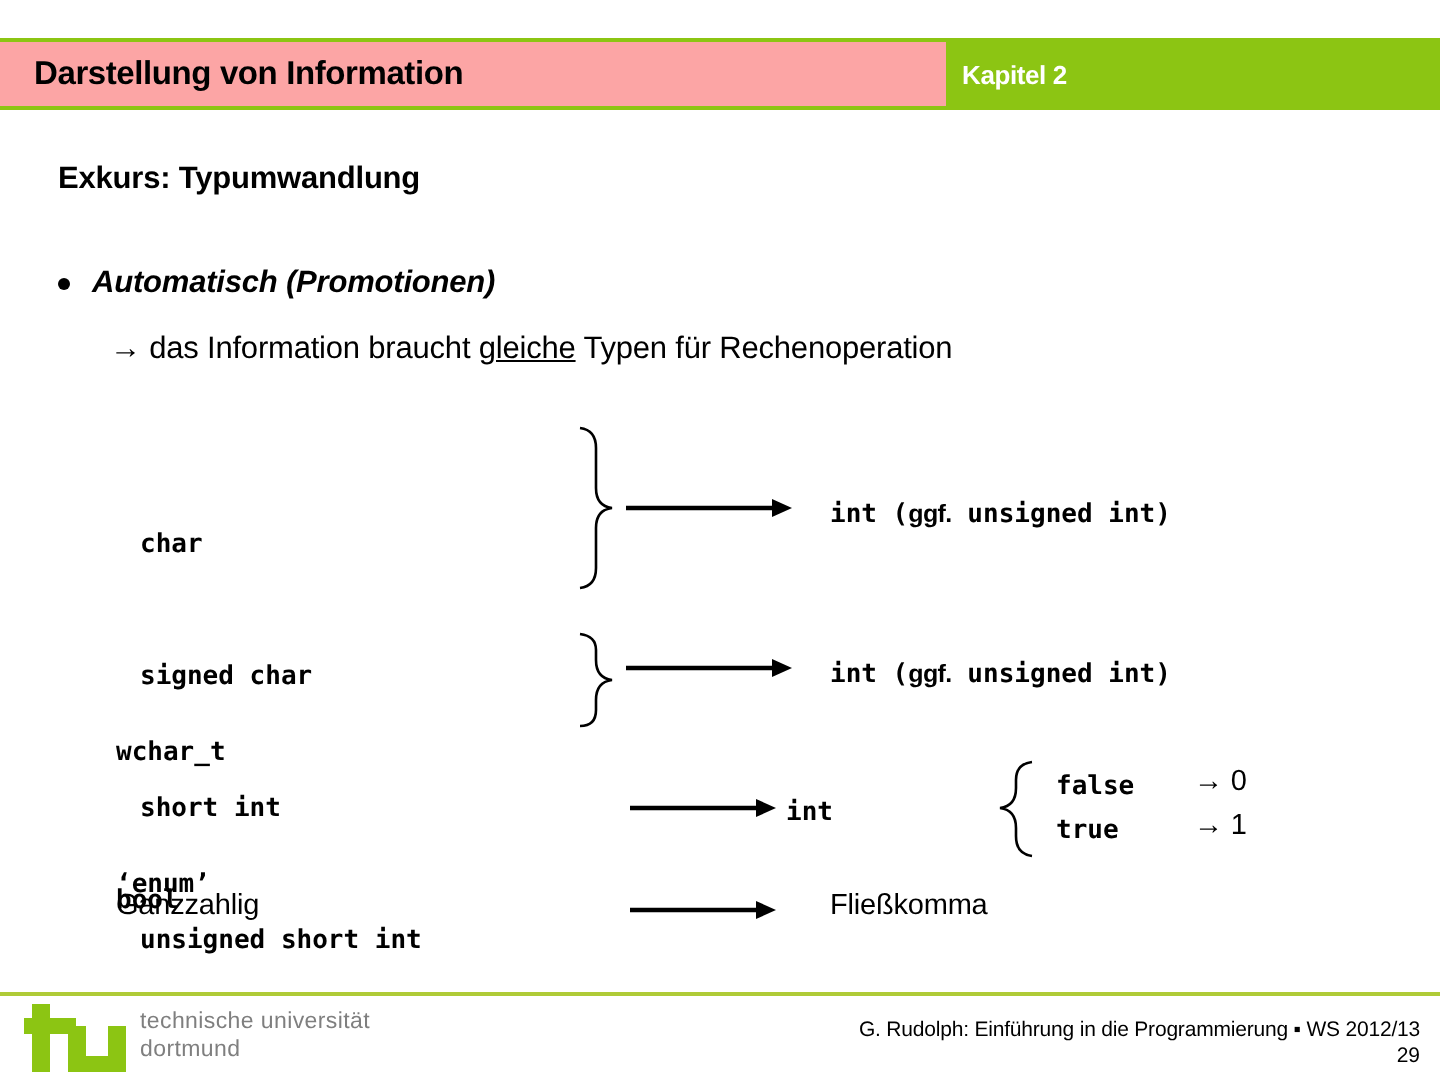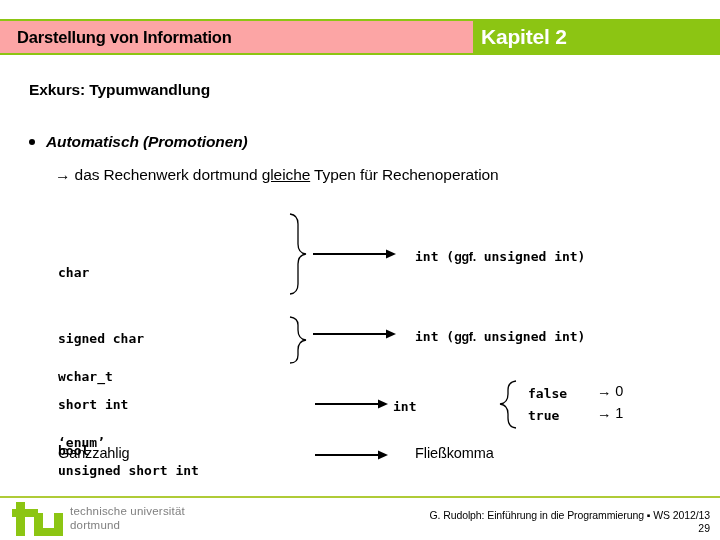--- a/index.html
+++ b/index.html
@@ -43,21 +43,21 @@
     letter-spacing: -0.2px;
     white-space: nowrap;
   }
   .header-chapter {
     position: absolute;
     left: 481px;
     top: 21px;
     height: 32px;
     display: flex;
     align-items: center;
-    font-size: 21px;
+    font-size: 13px;
     font-weight: bold;
     color: #ffffff;
     letter-spacing: -0.2px;
     white-space: nowrap;
   }
 
   
   .slide-subtitle {
     position: absolute;
     left: 29px;
@@ -186,21 +186,21 @@
 </div>
 <div class="header-chapter">Kapitel 2</div>
 
 <div class="slide-subtitle">Exkurs: Typumwandlung</div>
 
 <div class="bullet-row">
   <span class="bullet-dot"></span>
   <span class="bullet-text">Automatisch (Promotionen)</span>
 </div>
 
-<div class="arrow-line"><span>→ das Rechenwerk dortmund </span><span class="uline">gleiche</span><span> Typen für Rechenoperation</span></div>
+<div class="arrow-line"><span>→ das Information braucht </span><span class="uline">gleiche</span><span> Typen für Rechenoperation</span></div>
 
 <div class="diagram">
 
   <svg width="720" height="540" style="position:absolute;left:0;top:0;">
 
     <path d="M 290 214 q 8 1 8 10 l 0 20 q 0 9 8 10 q -8 1 -8 10 l 0 20 q 0 9 -8 10" fill="none" stroke="#000" stroke-width="1.3"></path>
 
     <line x1="313" y1="254" x2="386" y2="254" stroke="#000" stroke-width="2.2"></line>
     <polygon points="386,249.5 396,254 386,258.5" fill="#000"></polygon>
 
@@ -211,21 +211,21 @@
 
     <line x1="315" y1="404" x2="378" y2="404" stroke="#000" stroke-width="2.2"></line>
     <polygon points="378,399.5 388,404 378,408.5" fill="#000"></polygon>
 
     <path d="M 516 381 q -8 1 -8 9 l 0 4 q 0 9 -8 10 q 8 1 8 10 l 0 4 q 0 9 8 10" fill="none" stroke="#000" stroke-width="1.3"></path>
 
     <line x1="315" y1="455" x2="378" y2="455" stroke="#000" stroke-width="2.2"></line>
     <polygon points="378,450.5 388,455 378,459.5" fill="#000"></polygon>
   </svg>
 
-  <div class="code" style="left:58px; top:218px;">
+  <div class="code" style="left:70px; top:218px;">
     <div>char</div>
     <div>signed char</div>
     <div>short int</div>
     <div>unsigned short int</div>
   </div>
   <div class="code" style="left:415px; top:246px;"><span>int (</span><span class="ggf">ggf.</span><span> unsigned int)</span></div>
 
   <div class="code" style="left:58px; top:322px;">
     <div>wchar_t</div>
     <div>‘enum’</div>

